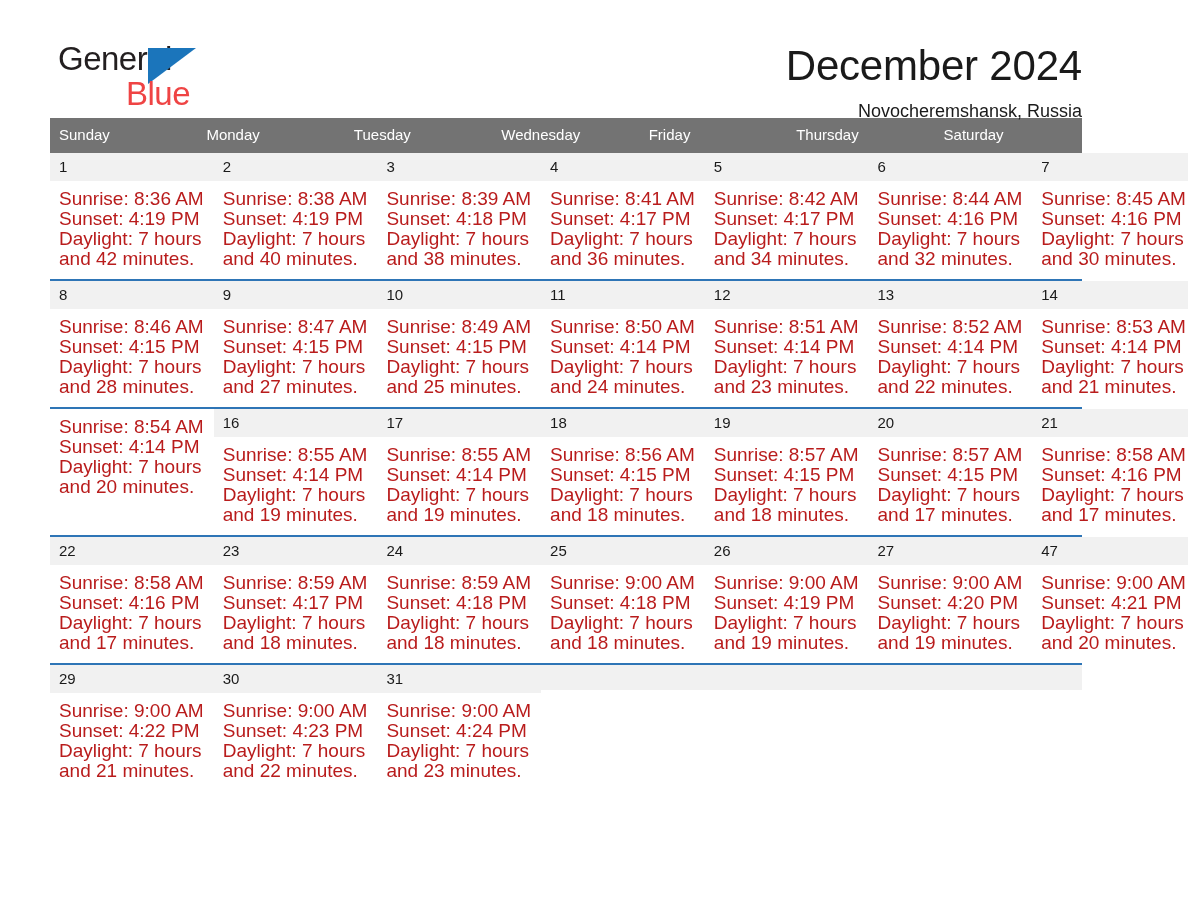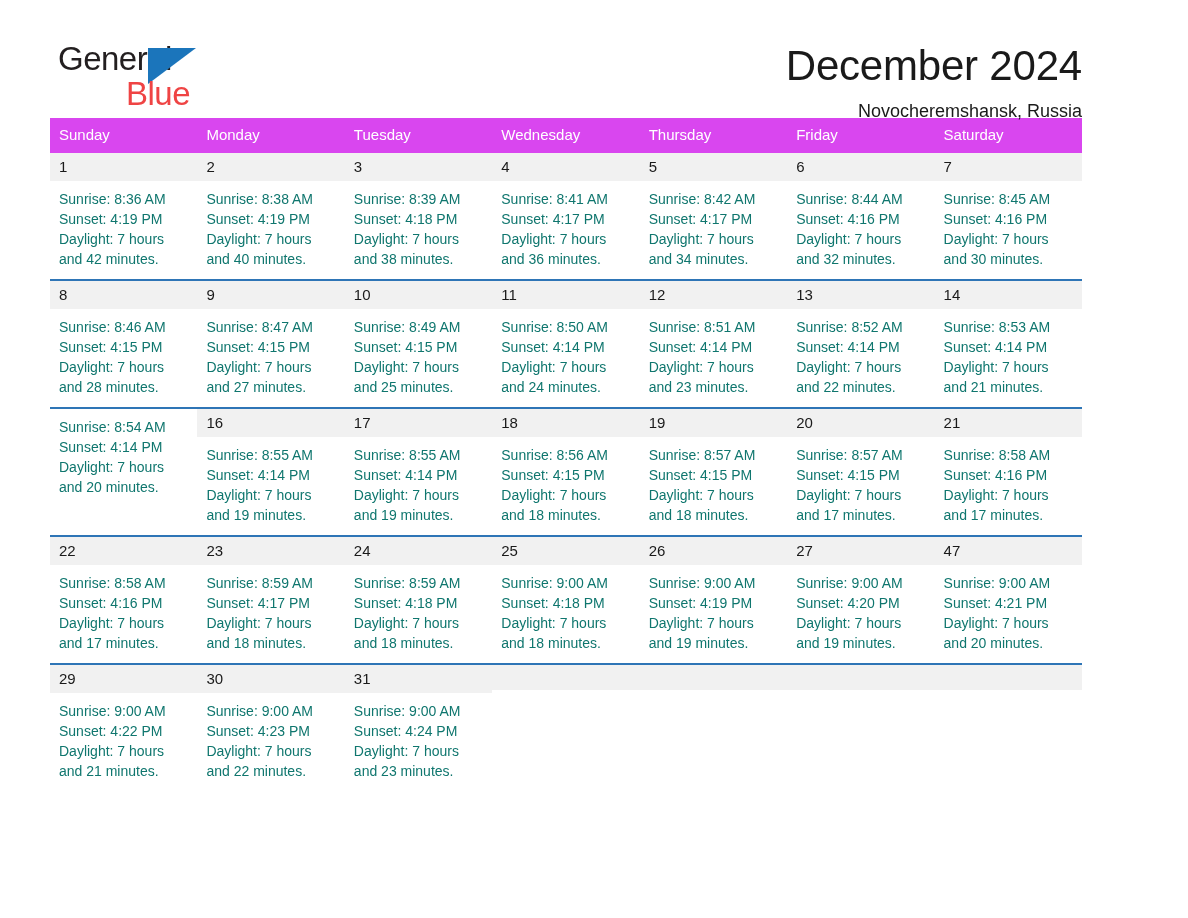--- a/index.html
+++ b/index.html
@@ -84,21 +84,21 @@
     line-height: 1.1;
   }
 
   
   .calendar {
     margin-top: 10px;
   }
   .weekday-row {
     display: grid;
     grid-template-columns: repeat(7, 1fr);
-    background: #d946ef;
+    background: #737373;
   }
   .weekday {
     color: #ffffff;
     font-size: 15px;
     padding: 8px 0 9px 9px;
     line-height: 1.2;
   }
 
   .week-row {
     display: grid;
@@ -119,23 +119,23 @@
     padding: 5px 0 6px 9px;
     line-height: 1.15;
     min-height: 14px;
   }
   .day-cell.empty .day-number {
     background: #f1f1f1;
     color: transparent;
   }
   .day-info {
     padding: 8px 10px 0 9px;
-    font-size: 14px;
+    font-size: 19px;
     line-height: 20px;
-    color: #0f766e;
+    color: #b91c1c;
   }
   .day-info div { white-space: nowrap; }
 </style>
 </head>
 <body>
 
 <div class="page">
 
   <div class="header">
 
@@ -151,22 +151,22 @@
     </div>
 
   </div>
 
   <div class="calendar">
     <div class="weekday-row" id="weekday-row">
         <div class="weekday">Sunday</div>
         <div class="weekday">Monday</div>
         <div class="weekday">Tuesday</div>
         <div class="weekday">Wednesday</div>
+        <div class="weekday">Friday</div>
         <div class="weekday">Thursday</div>
-        <div class="weekday">Friday</div>
         <div class="weekday">Saturday</div>
       </div>
     <div id="weeks-container">
         <div class="week-row first">
           <div class="day-cell">
             <div class="day-number">1</div>
             <div class="day-info">
               <div>Sunrise: 8:36 AM</div>
               <div>Sunset: 4:19 PM</div>
               <div>Daylight: 7 hours</div>

